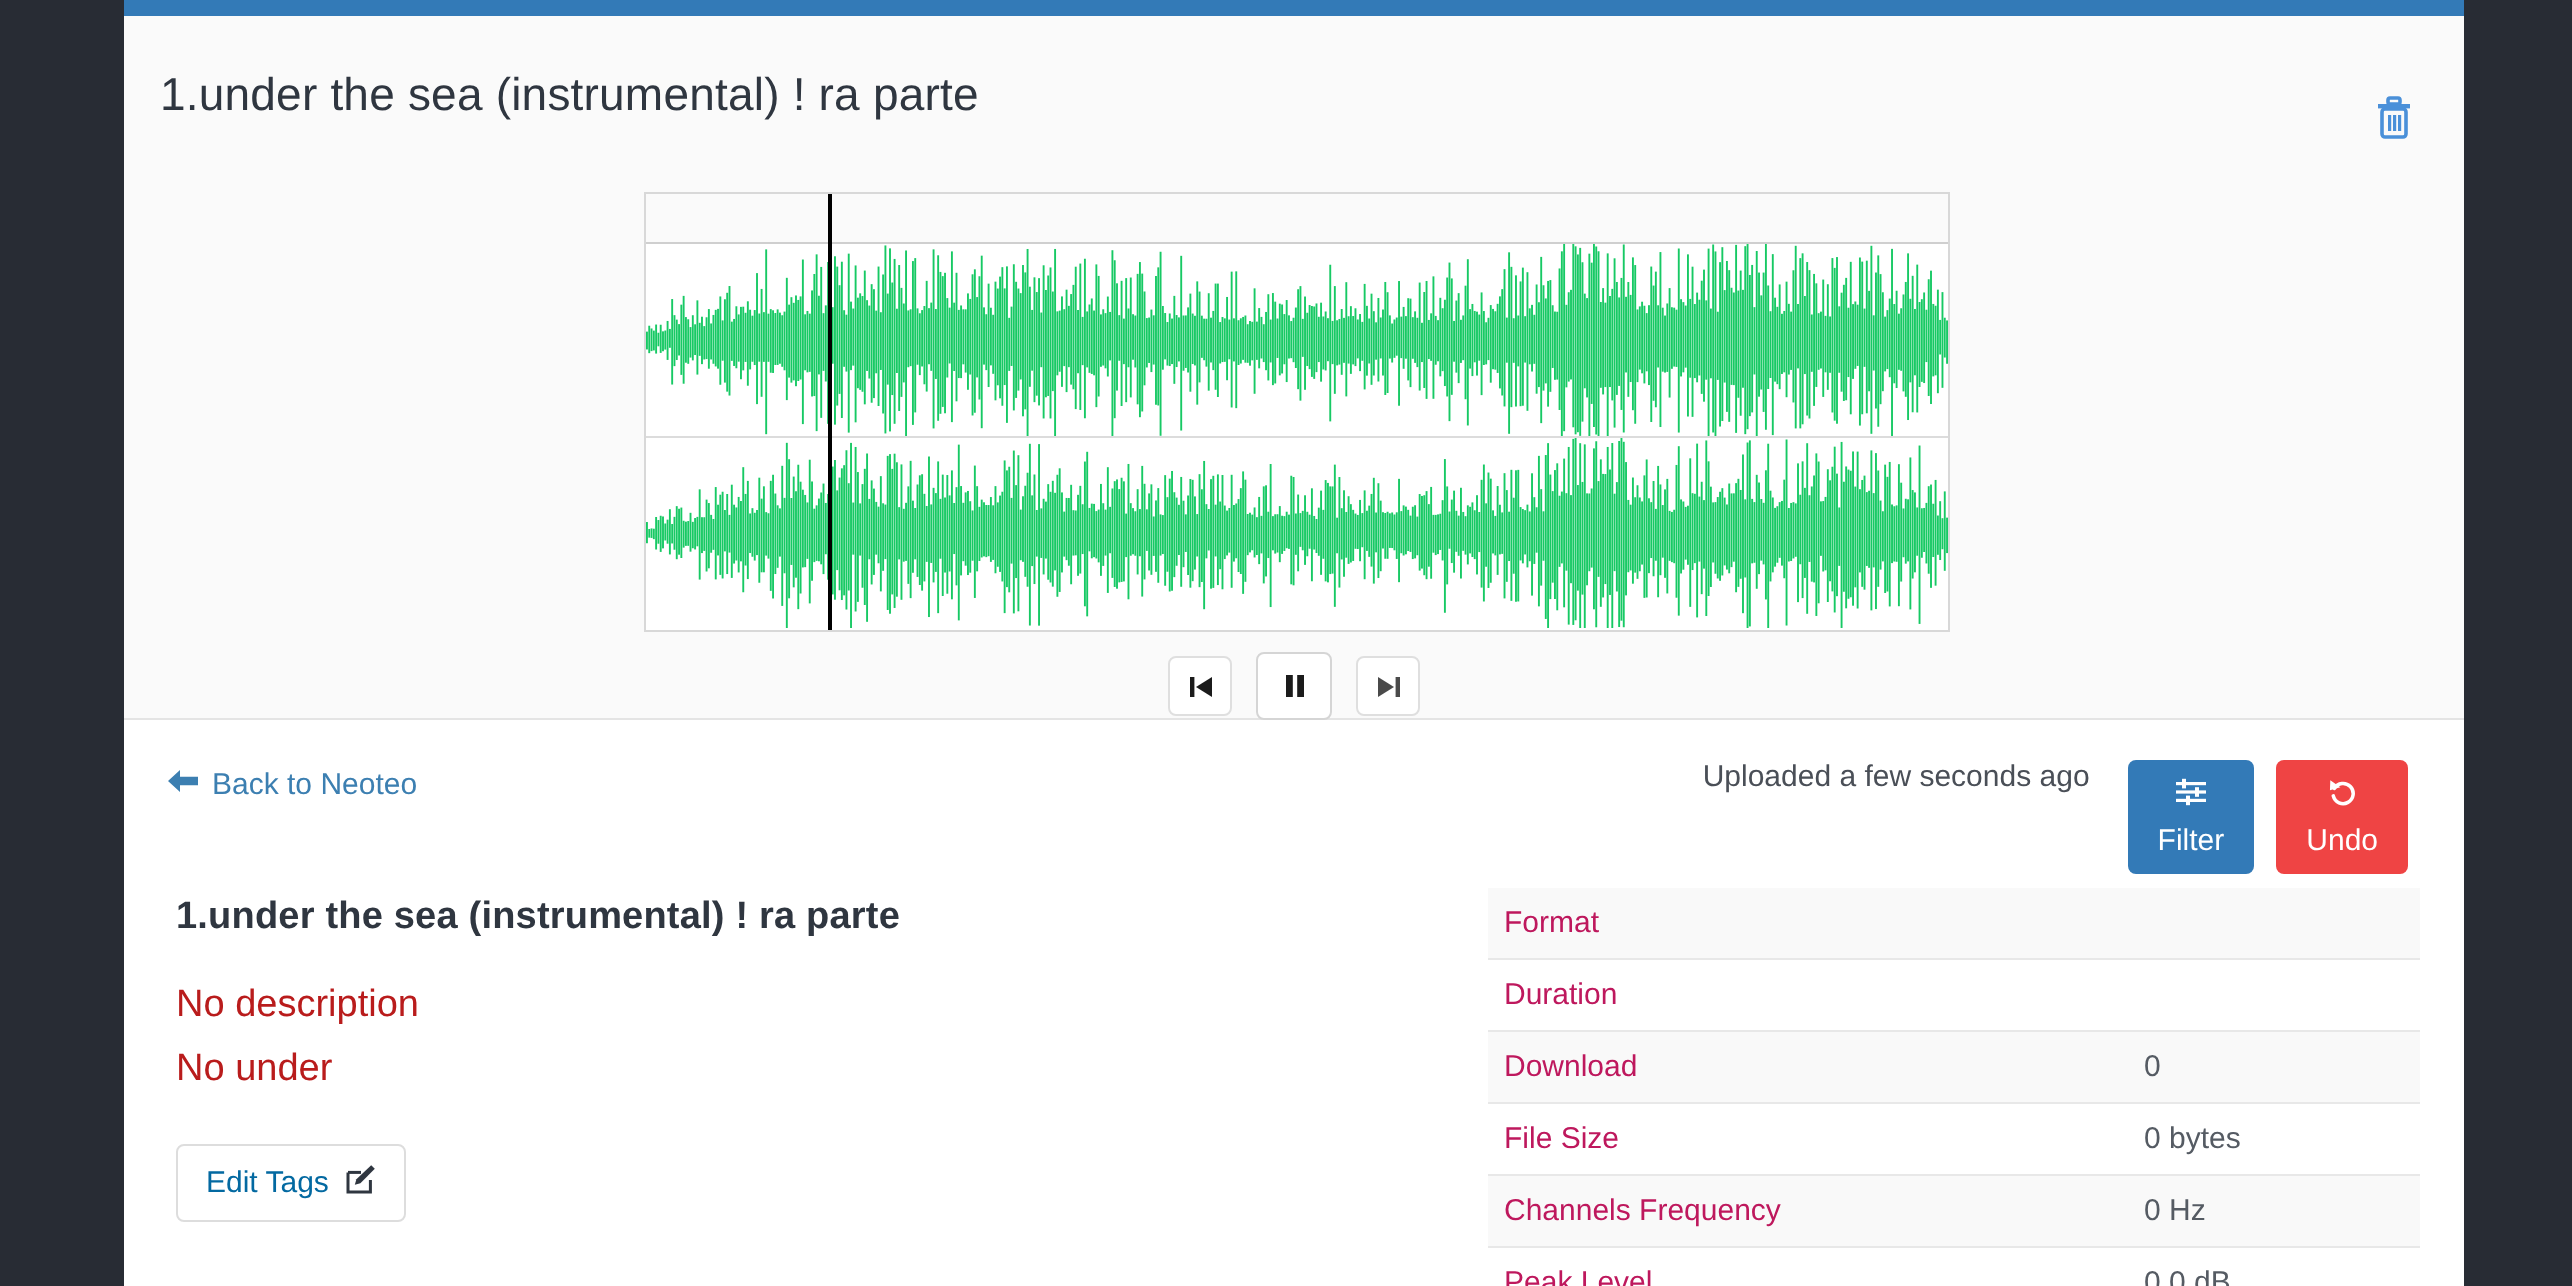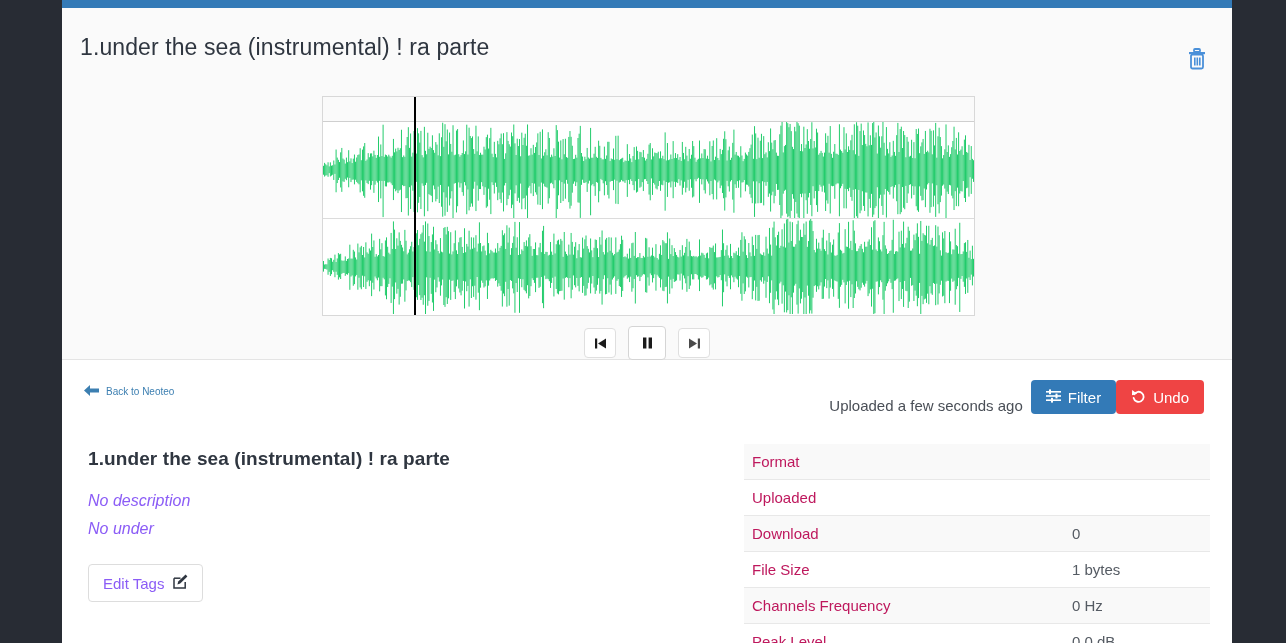--- a/index.html
+++ b/index.html
@@ -128,52 +128,54 @@
   .action-row {
     position: relative;
     height: 72px;
     padding: 0 22px;
   }
   .back-link {
     position: absolute;
     left: 22px;
     top: 24px;
     color: #3c7fb1;
-    font-size: 10px;
+    font-size: 15px;
     text-decoration: none;
     display: flex;
     align-items: center;
     gap: 7px;
     cursor: pointer;
   }
   .right-actions {
     position: absolute;
     right: 28px;
     top: 20px;
     display: flex;
-    align-items: flex-end;
+    align-items: flex-start;
+    gap: 11px;
   }
   .uploaded-text {
     color: #4a4f57;
     font-size: 15px;
     margin-right: 8px;
   }
   .btn {
     border: none;
     border-radius: 4px;
     color: #fff;
     font-size: 15px;
     padding: 9px 15px;
     display: flex;
     align-items: center;
     gap: 7px;
     cursor: pointer;
     font-family: "Liberation Sans", sans-serif;
     line-height: 1;
     white-space: nowrap;
+    flex-direction: column;
   }
   .btn-primary { background: #337ab7; }
   .btn-disabled { background: #ef4444; cursor: default; }
 
   
   .body-cols {
     display: flex;
     padding: 0 22px;
     gap: 0;
   }
@@ -181,34 +183,33 @@
   .col-right { flex: 1; padding-top: 12px; }
 
   .file-title {
     font-size: 19px;
     font-weight: bold;
     color: #2f3640;
     margin: 16px 0 0 0;
     letter-spacing: .1px;
   }
   .muted-line {
-    font-style: italic;
-    color: #8b5cf6;
-    font-size: 16px;
+    color: #b91c1c;
+    font-size: 19px;
     margin-top: 22px;
   }
   .muted-line + .muted-line { margin-top: 10px; }
   .edit-tags-btn {
     margin-top: 26px;
     background: #fff;
     border: 1px solid #dddddd;
     border-radius: 4px;
     padding: 9px 14px;
     font-size: 15px;
-    color: #8b5cf6;
+    color: #0369a1;
     display: inline-flex;
     align-items: center;
     gap: 9px;
     cursor: pointer;
     font-family: "Liberation Sans", sans-serif;
   }
 
   
   .meta-table {
     width: 100%;
@@ -1479,30 +1480,30 @@
       </div>
 
       <div class="col-right">
         <table class="meta-table">
           <tbody id="meta-body">
               <tr>
                 <td class="k">Format</td>
                 <td class="v"></td>
               </tr>
               <tr>
-                <td class="k">Uploaded</td>
+                <td class="k">Duration</td>
                 <td class="v"></td>
               </tr>
               <tr>
                 <td class="k">Download</td>
                 <td class="v">0</td>
               </tr>
               <tr>
                 <td class="k">File Size</td>
-                <td class="v">1 bytes</td>
+                <td class="v">0 bytes</td>
               </tr>
               <tr>
                 <td class="k">Channels Frequency</td>
                 <td class="v">0 Hz</td>
               </tr>
               <tr>
                 <td class="k">Peak Level</td>
                 <td class="v">0.0 dB</td>
               </tr>
             </tbody>

